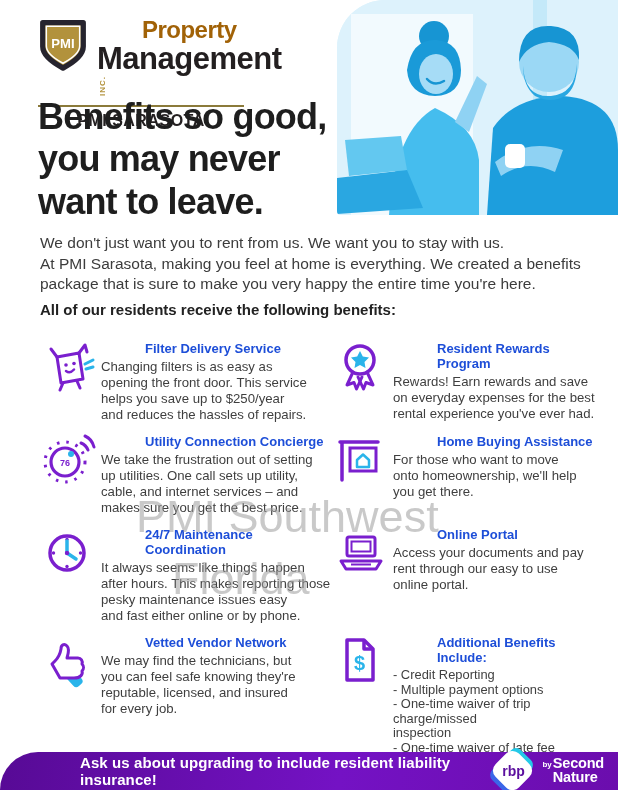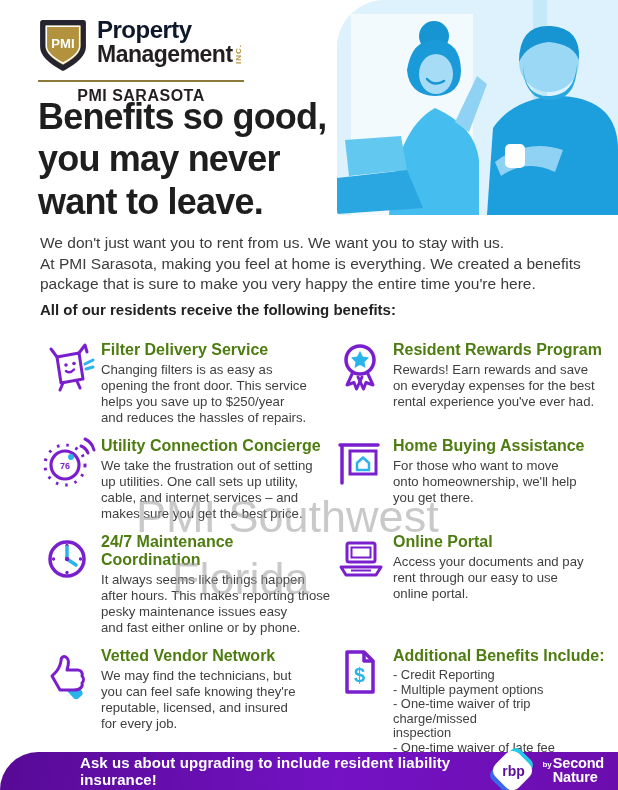--- a/index.html
+++ b/index.html
@@ -4,22 +4,22 @@
 <style>
   html,body{margin:0;padding:0;background:#fff;}
   .page{position:relative;width:618px;height:790px;background:#ffffff;overflow:hidden;
         font-family:"Liberation Sans",sans-serif;color:#2b2b2b;}
 
   
   .logo-block{position:absolute;left:38px;top:18px;width:230px;}
   .logo-row{display:flex;align-items:flex-start;}
   .shield{width:50px;height:56px;flex:0 0 auto;}
   .brand{margin-left:9px;line-height:1;}
-  .brand-l1{font-size:24px;font-weight:800;color:#0f172a;letter-spacing:-0.5px;}
-  .brand-l2{font-size:23px;font-weight:700;color:#231f20;letter-spacing:-0.5px;margin-top:1px;display:inline-block;vertical-align:top;}
+  .brand-l1{font-size:24px;font-weight:800;color:#a16207;letter-spacing:-0.5px;text-align:center;}
+  .brand-l2{font-size:31px;font-weight:700;color:#231f20;letter-spacing:-0.5px;margin-top:1px;display:inline-block;vertical-align:top;}
   .brand-inc{display:inline-block;writing-mode:vertical-rl;transform:rotate(180deg);
              font-size:8px;font-weight:700;color:#b2923c;letter-spacing:1px;margin-left:2px;height:22px;}
   .gold-rule{margin-top:6px;width:206px;height:2px;background:#8b7a3a;}
   .location{width:206px;text-align:center;font-size:16px;font-weight:700;color:#231f20;
             letter-spacing:0.5px;margin-top:5px;}
 
   
   .hero{position:absolute;left:337px;top:0;width:281px;height:215px;border-radius:48px 0 0 4px;
         overflow:hidden;background:#ddf2fc;}
   .hero svg{display:block;}
@@ -31,21 +31,21 @@
          line-height:1.33;white-space:pre-line;}
   .benefits-heading{position:absolute;left:40px;top:301px;font-size:15px;font-weight:700;color:#222;}
 
   
   .benefits-grid{position:absolute;left:40px;top:338px;width:565px;display:grid;
                  grid-template-columns:292px 273px;grid-template-rows:repeat(4,auto);
                  grid-auto-flow:column;align-items:start;}
   .benefit{display:flex;margin-bottom:8px;}
   .bicon{width:56px;height:56px;flex:0 0 auto;margin-right:5px;}
   .btext{padding-top:3px;}
-  .btitle{font-size:16px;font-weight:700;color:#4d7c0f;margin-bottom:3px;}
+  .btitle{font-size:13px;font-weight:700;color:#1d4ed8;margin-bottom:3px;margin-left:44px;}
   .bbody{font-size:13.2px;color:#3f3f3f;line-height:16px;white-space:pre-line;}
   .benefit:nth-child(8) .bbody{line-height:14.5px;font-size:12.9px;}
 
   
   .watermark{position:absolute;left:136px;top:486px;z-index:20;pointer-events:none;
              color:#9e9e9e;opacity:0.55;font-size:45px;line-height:62px;letter-spacing:0px;}
   .watermark .wm2{display:block;margin-left:36px;}
 
   
   .footer{position:absolute;left:0;top:752px;width:618px;height:38px;z-index:30;

